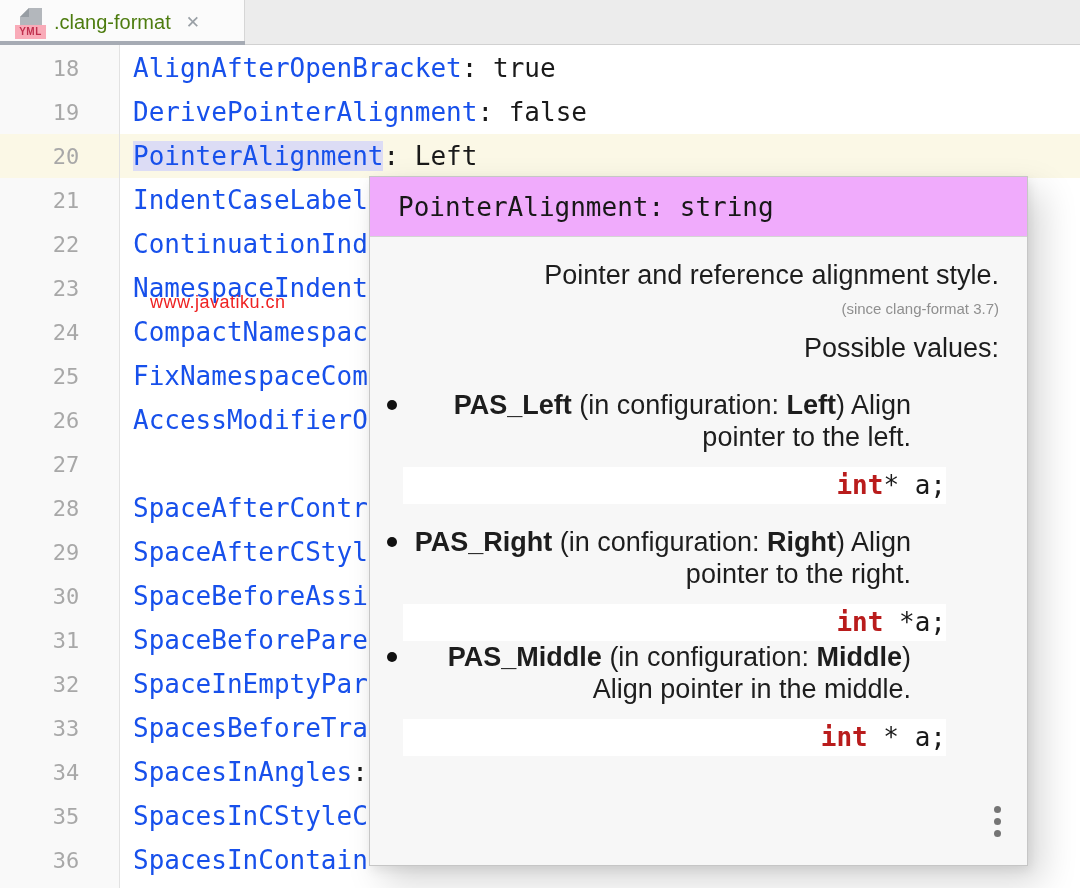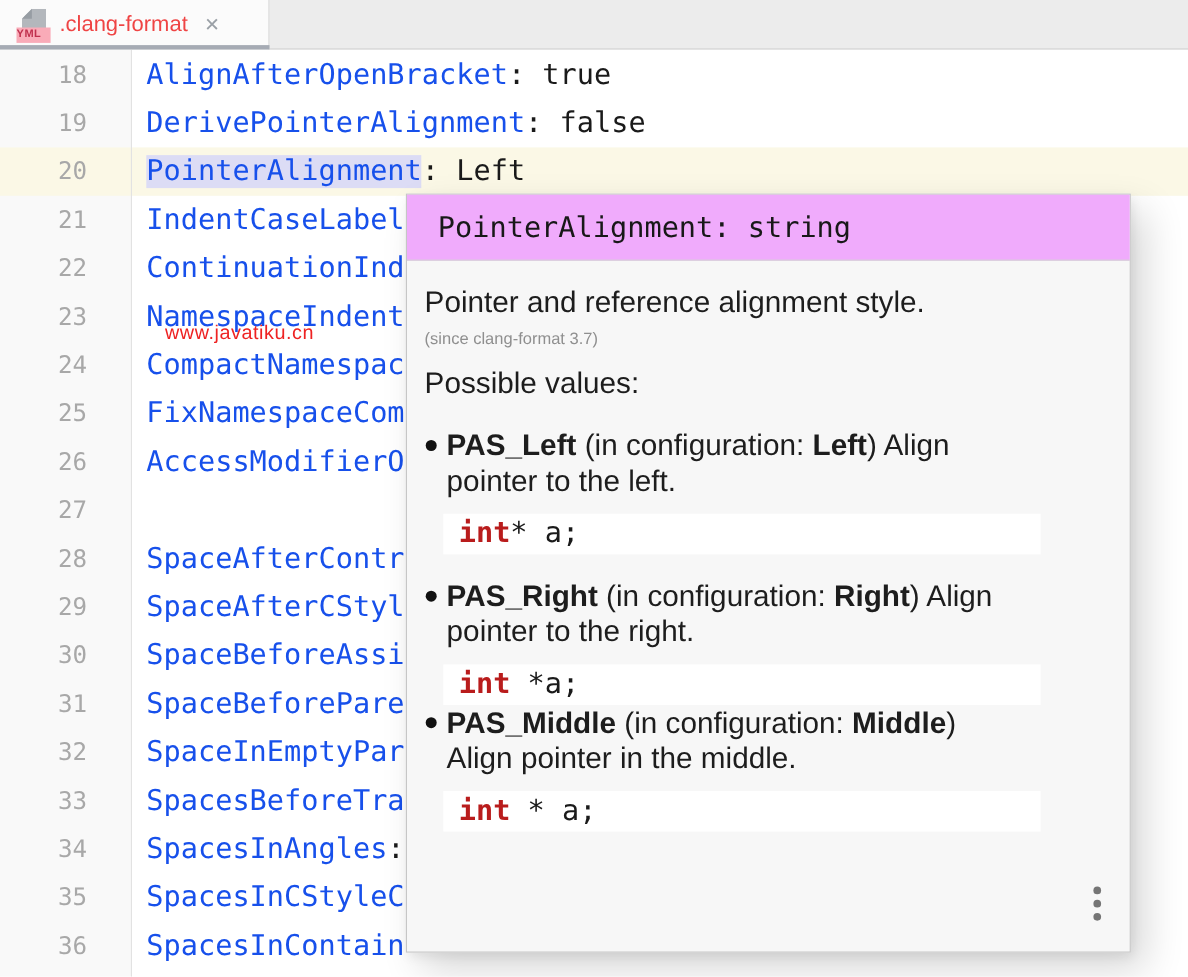--- a/index.html
+++ b/index.html
@@ -16,22 +16,22 @@
          background:#fbfbfb; border-right:1px solid #d6d6d6;
          display:flex; align-items:center; padding-left:18px; }
   .tab-underline { position:absolute; left:0; bottom:0; width:245px; height:4px; background:#a6abb4; }
   .file-icon { position:relative; width:26px; height:29px; flex:0 0 26px; }
   .fi-page { position:absolute; top:0; left:2px; width:22px; height:24px; background:#b3b7bc;
              clip-path:polygon(9px 0, 100% 0, 100% 100%, 0 100%, 0 9px); }
   .fi-fold { position:absolute; top:0; left:2px; width:0; height:0;
              border-top:9px solid transparent; border-right:9px solid #979da3; }
   .fi-badge { position:absolute; left:-3px; bottom:-2px; width:31px; height:14px;
               background:#f9abb8; color:#c0304e; font-size:10px; font-weight:bold;
-              line-height:14px; letter-spacing:.5px; }
-  .tab-label { font-size:20px; color:#ef4444; margin-left:10px; white-space:nowrap; }
+              line-height:14px; text-align:center; letter-spacing:.5px; }
+  .tab-label { font-size:20px; color:#4d7c0f; margin-left:10px; white-space:nowrap; }
   .tab-close { margin-left:15px; color:#9aa0a6; font-size:17px; line-height:17px; cursor:pointer; }
 
   
   .editor { position:absolute; top:45px; left:0; width:1080px; height:843px; background:#fff; }
   .gutter-bg { position:absolute; top:0; left:0; width:119px; height:100%; background:#f9f9f9; }
   .gutter-line { position:absolute; top:0; left:119px; width:1px; height:100%; background:#e2e2e2; z-index:2; }
   .rows { position:absolute; top:1px; left:0; width:1080px; z-index:1; }
   .row { height:44px; display:flex; align-items:center;text-align:center; }
   .row.current { background:#fbf8e6; }
   .ln { flex:0 0 119px; width:119px; padding-left:13px;
@@ -45,21 +45,21 @@
   .watermark { position:absolute; left:150px; top:292px; z-index:5;
                color:#ee2222; font-size:18px; letter-spacing:.5px; }
 
   
   .popup { position:absolute; left:369px; top:176px; width:659px; height:690px; z-index:10;
            background:#f7f7f7; border:1px solid #c6c6c6;
            box-shadow:14px 16px 34px rgba(0,0,0,.16), 2px 4px 10px rgba(0,0,0,.08); }
   .popup-header { height:60px; background:#f0abfc; border-bottom:1px solid #d4d4d4;
                   display:flex; align-items:center; padding-left:28px;
                   font-family:"DejaVu Sans Mono", monospace; font-size:26px; color:#181818; }
-  .popup-body { padding:0 28px 0 16px; font-size:27px; color:#1d1d1d; }
+  .popup-body { padding:0 28px 0 16px; font-size:27px; color:#1d1d1d;text-align:right; }
   .desc { margin-top:22px; line-height:32px; }
   .since { margin-top:4px; font-size:15px; color:#8f8f8f; line-height:28px; }
   .possible { margin-top:8px; line-height:34px; }
   .pv-item { position:relative; padding-left:20px; max-width:525px; line-height:32px; }
   .pv-item .bullet { position:absolute; left:1px; top:11px; width:10px; height:10px;
                      border-radius:50%; background:#111; }
   .pv-item .b { font-weight:bold; }
   .m1 { margin-top:24px; } .m2 { margin-top:22px; } .m3 { }
   .pv-code { margin:14px 0 0 17px; width:543px; height:37px; line-height:37px;
              background:#ffffff; font-family:"DejaVu Sans Mono", monospace;

